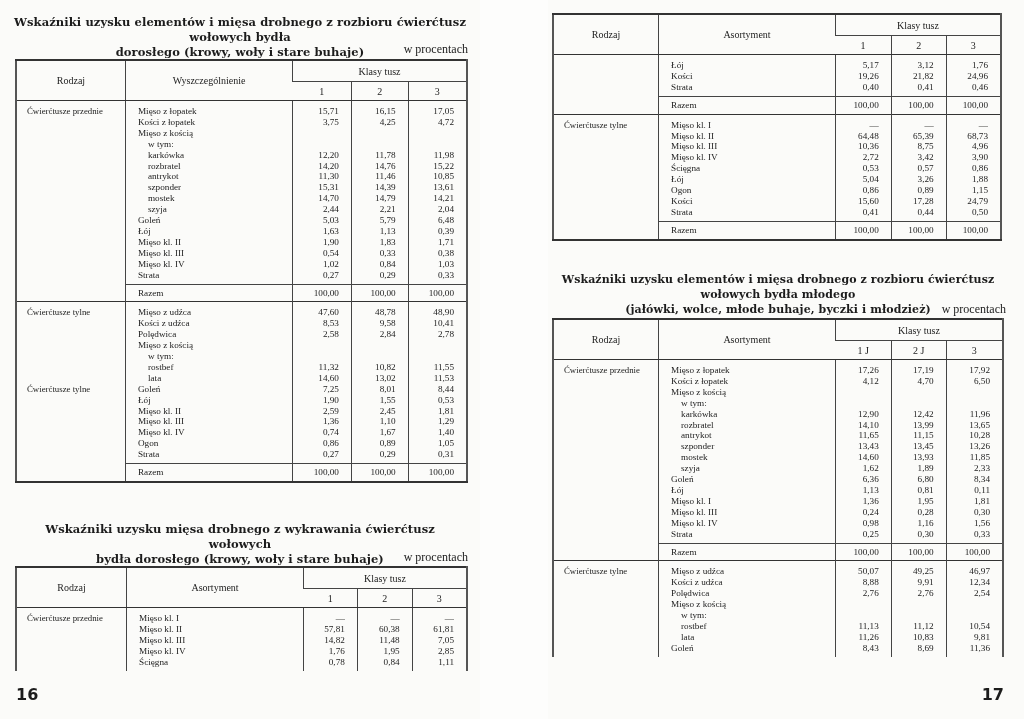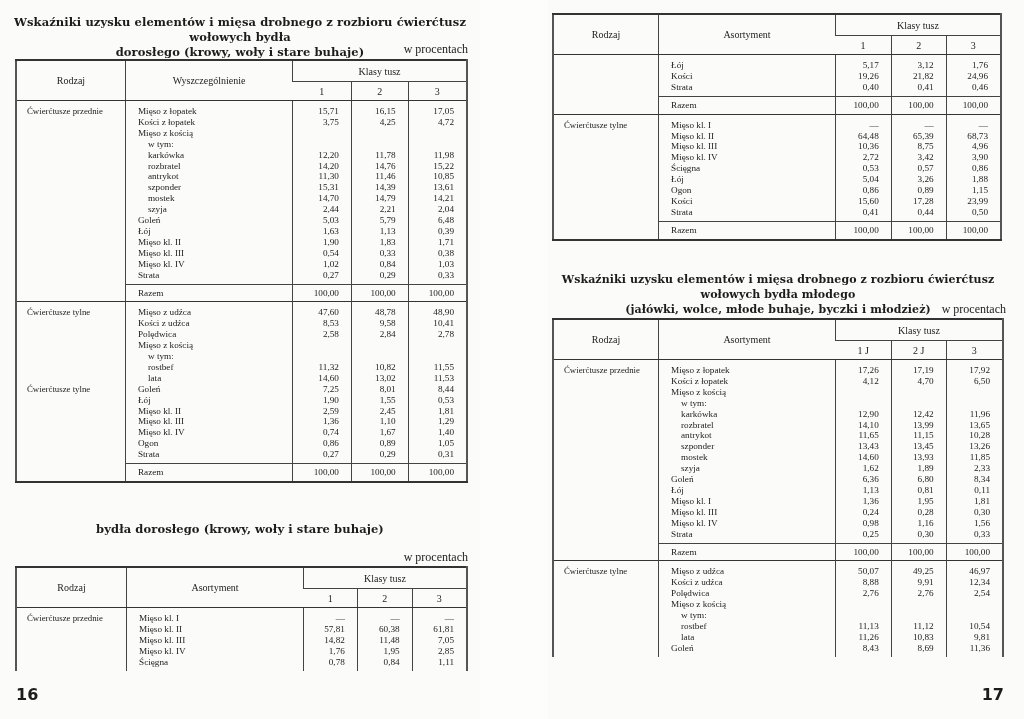--- a/index.html
+++ b/index.html
@@ -296,20 +296,21 @@
           <td class="rodzaj"></td>
           <td class="item">Razem</td>
           <td class="num">100,00</td>
           <td class="num">100,00</td>
           <td class="num">100,00</td>
         </tr>
       </tbody>
     </table>
 
   <div class="title" style="left:40px; top:522px; width:400px;">
+    <div>Wskaźniki uzysku mięsa drobnego z wykrawania ćwierćtusz wołowych</div>
     <div>bydła dorosłego (krowy, woły i stare buhaje)</div>
   </div>
   <div class="unit" style="right:12px; top:550px;">w procentach</div>
   <table class="t open-bottom" id="t2" style="left:15px; top:566px; width:453px;">
       <colgroup>
         <col style="width: 111px;">
         <col style="width: 178px;">
         <col style="width: 54px;">
         <col style="width: 55px;">
         <col style="width: 55px;">
@@ -467,21 +468,21 @@
           <td class="item">Ogon</td>
           <td class="num">0,86</td>
           <td class="num">0,89</td>
           <td class="num">1,15</td>
         </tr>
         <tr>
           <td class="rodzaj"></td>
           <td class="item">Kości</td>
           <td class="num">15,60</td>
           <td class="num">17,28</td>
-          <td class="num">23,99</td>
+          <td class="num">24,79</td>
         </tr>
         <tr class="lastrow">
           <td class="rodzaj"></td>
           <td class="item">Strata</td>
           <td class="num">0,41</td>
           <td class="num">0,44</td>
           <td class="num">0,50</td>
         </tr>
         <tr class="razem">
           <td class="rodzaj"></td>

